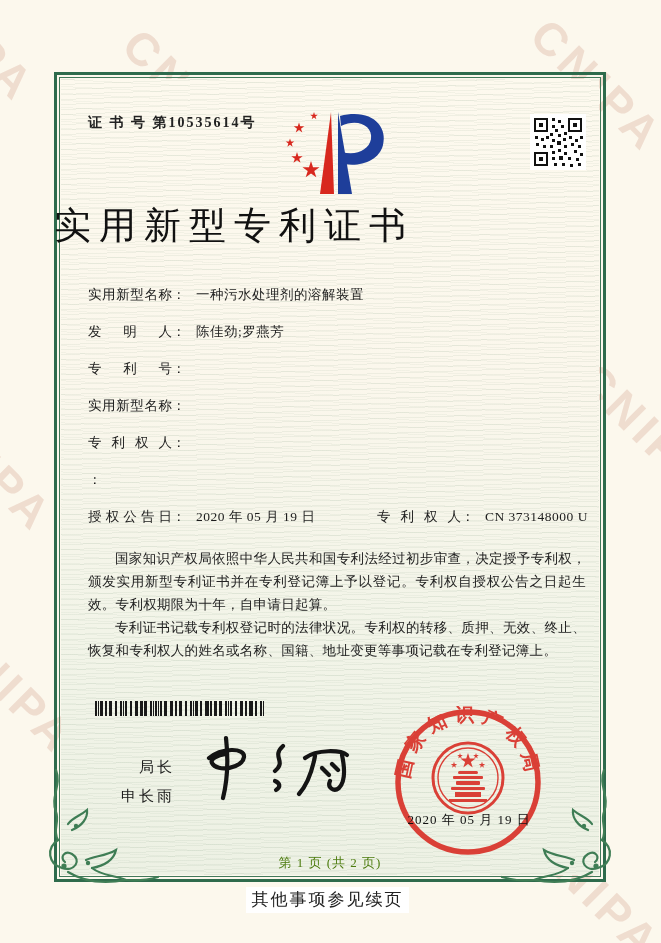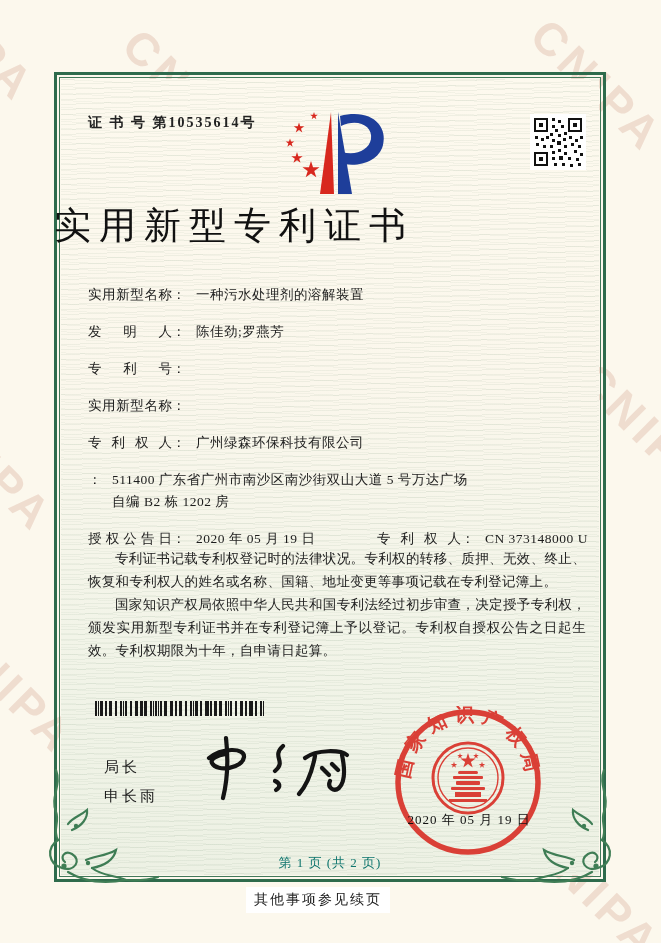--- a/index.html
+++ b/index.html
@@ -29,29 +29,29 @@
   .grant-pair2{margin-left:30px;display:flex;}
   .grant-v1{width:158px;}
   .paras{left:88px;top:547px;width:498px;font-size:13.5px;line-height:23px;color:#222;
          text-align:justify;letter-spacing:0.3px;}
   .paras p{margin:0;text-indent:2em;}
   .barcode{left:95px;top:701px;width:170px;height:15px;
     background-image:
       repeating-linear-gradient(90deg,#191919 0 2px,rgba(0,0,0,0) 2px 5px),
       repeating-linear-gradient(90deg,#191919 0 1px,rgba(0,0,0,0) 1px 7px),
       repeating-linear-gradient(90deg,rgba(0,0,0,0) 0 3px,#191919 3px 4px,rgba(0,0,0,0) 4px 11px);}
-  .director{left:104px;top:752px;font-family:"Liberation Sans","DejaVu Sans",sans-serif;
-            font-size:15px;letter-spacing:3px;color:#1a1a1a;line-height:29px;}
+  .director{left:121px;top:752px;font-family:"Liberation Sans","DejaVu Sans",sans-serif;
+            font-size:15px;letter-spacing:3px;color:#1a1a1a;line-height:29px;text-align:right;}
   .sig{left:193px;top:728px;}
   .seal{left:392px;top:706px;width:152px;height:152px;}
   .seal-date{left:399px;top:811px;width:140px;text-align:center;font-size:13px;
              letter-spacing:1px;color:#111;z-index:4;}
-  .pageinfo{left:54px;top:854px;width:552px;text-align:center;font-size:13px;color:#0f766e;letter-spacing:1px;}
-  .note{left:246px;top:887px;width:144px;height:26px;background:#ffffff;text-align:center;
-        line-height:26px;font-size:14px;color:#222;letter-spacing:2px;z-index:4;}
+  .pageinfo{left:54px;top:854px;width:552px;text-align:center;font-size:13px;color:#4d7c0f;letter-spacing:1px;}
+  .note{left:246px;top:887px;width:163px;height:26px;background:#ffffff;text-align:center;
+        line-height:26px;font-size:17px;color:#222;letter-spacing:2px;z-index:4;}
   .orn{z-index:4;}
   .qrbox{left:530px;top:114px;width:56px;height:56px;background:#fff;}
 </style>
 </head>
 <body>
 
 <div class="page">
 
   <div class="wm" style="left:-70px;top:-42px">CNIPA</div>
   <div class="wm" style="left:150px;top:18px">CNIPA</div>
@@ -151,44 +151,39 @@
       <span class="flabel">专利号</span>
         <span class="fcolon">：</span>
     </div>
     <div class="frow">
       <span class="flabel">实用新型名称</span>
         <span class="fcolon">：</span>
     </div>
     <div class="frow">
       <span class="flabel">专利权人</span>
         <span class="fcolon">：</span>
-      <span class="fvalue">广州绿森环保科技有限公司</span>
-    </div>
-    <div class="frow">
-        <span class="fcolon">：</span>
-      <span class="fvalue">
-        <div>511400 广东省广州市南沙区南沙街双山大道 5 号万达广场</div>
-        <div>自编 B2 栋 1202 房</div>
-      </span>
+    </div>
+    <div class="frow">
+        <span class="fcolon">：</span>
     </div>
     <div class="frow">
       <span class="flabel">授权公告日</span>
         <span class="fcolon">：</span>
       <span class="fvalue grant-v1">2020 年 05 月 19 日</span>
       <span class="grant-pair2">
         <span class="flabel">专利权人</span>
           <span class="fcolon">：</span>
         <span class="fvalue">CN 373148000 U</span>
       </span>
     </div>
   </div>
 
   <div class="layer paras">
+    <p>国家知识产权局依照中华人民共和国专利法经过初步审查，决定授予专利权，颁发实用新型专利证书并在专利登记簿上予以登记。专利权自授权公告之日起生效。专利权期限为十年，自申请日起算。</p>
     <p>专利证书记载专利权登记时的法律状况。专利权的转移、质押、无效、终止、恢复和专利权人的姓名或名称、国籍、地址变更等事项记载在专利登记簿上。</p>
-    <p>国家知识产权局依照中华人民共和国专利法经过初步审查，决定授予专利权，颁发实用新型专利证书并在专利登记簿上予以登记。专利权自授权公告之日起生效。专利权期限为十年，自申请日起算。</p>
   </div>
 
   <div class="layer barcode"></div>
 
   <div class="layer director">
     <div>局长</div>
     <div>申长雨</div>
   </div>
 
   <svg class="layer sig" width="165" height="84" viewBox="0 0 165 84">

